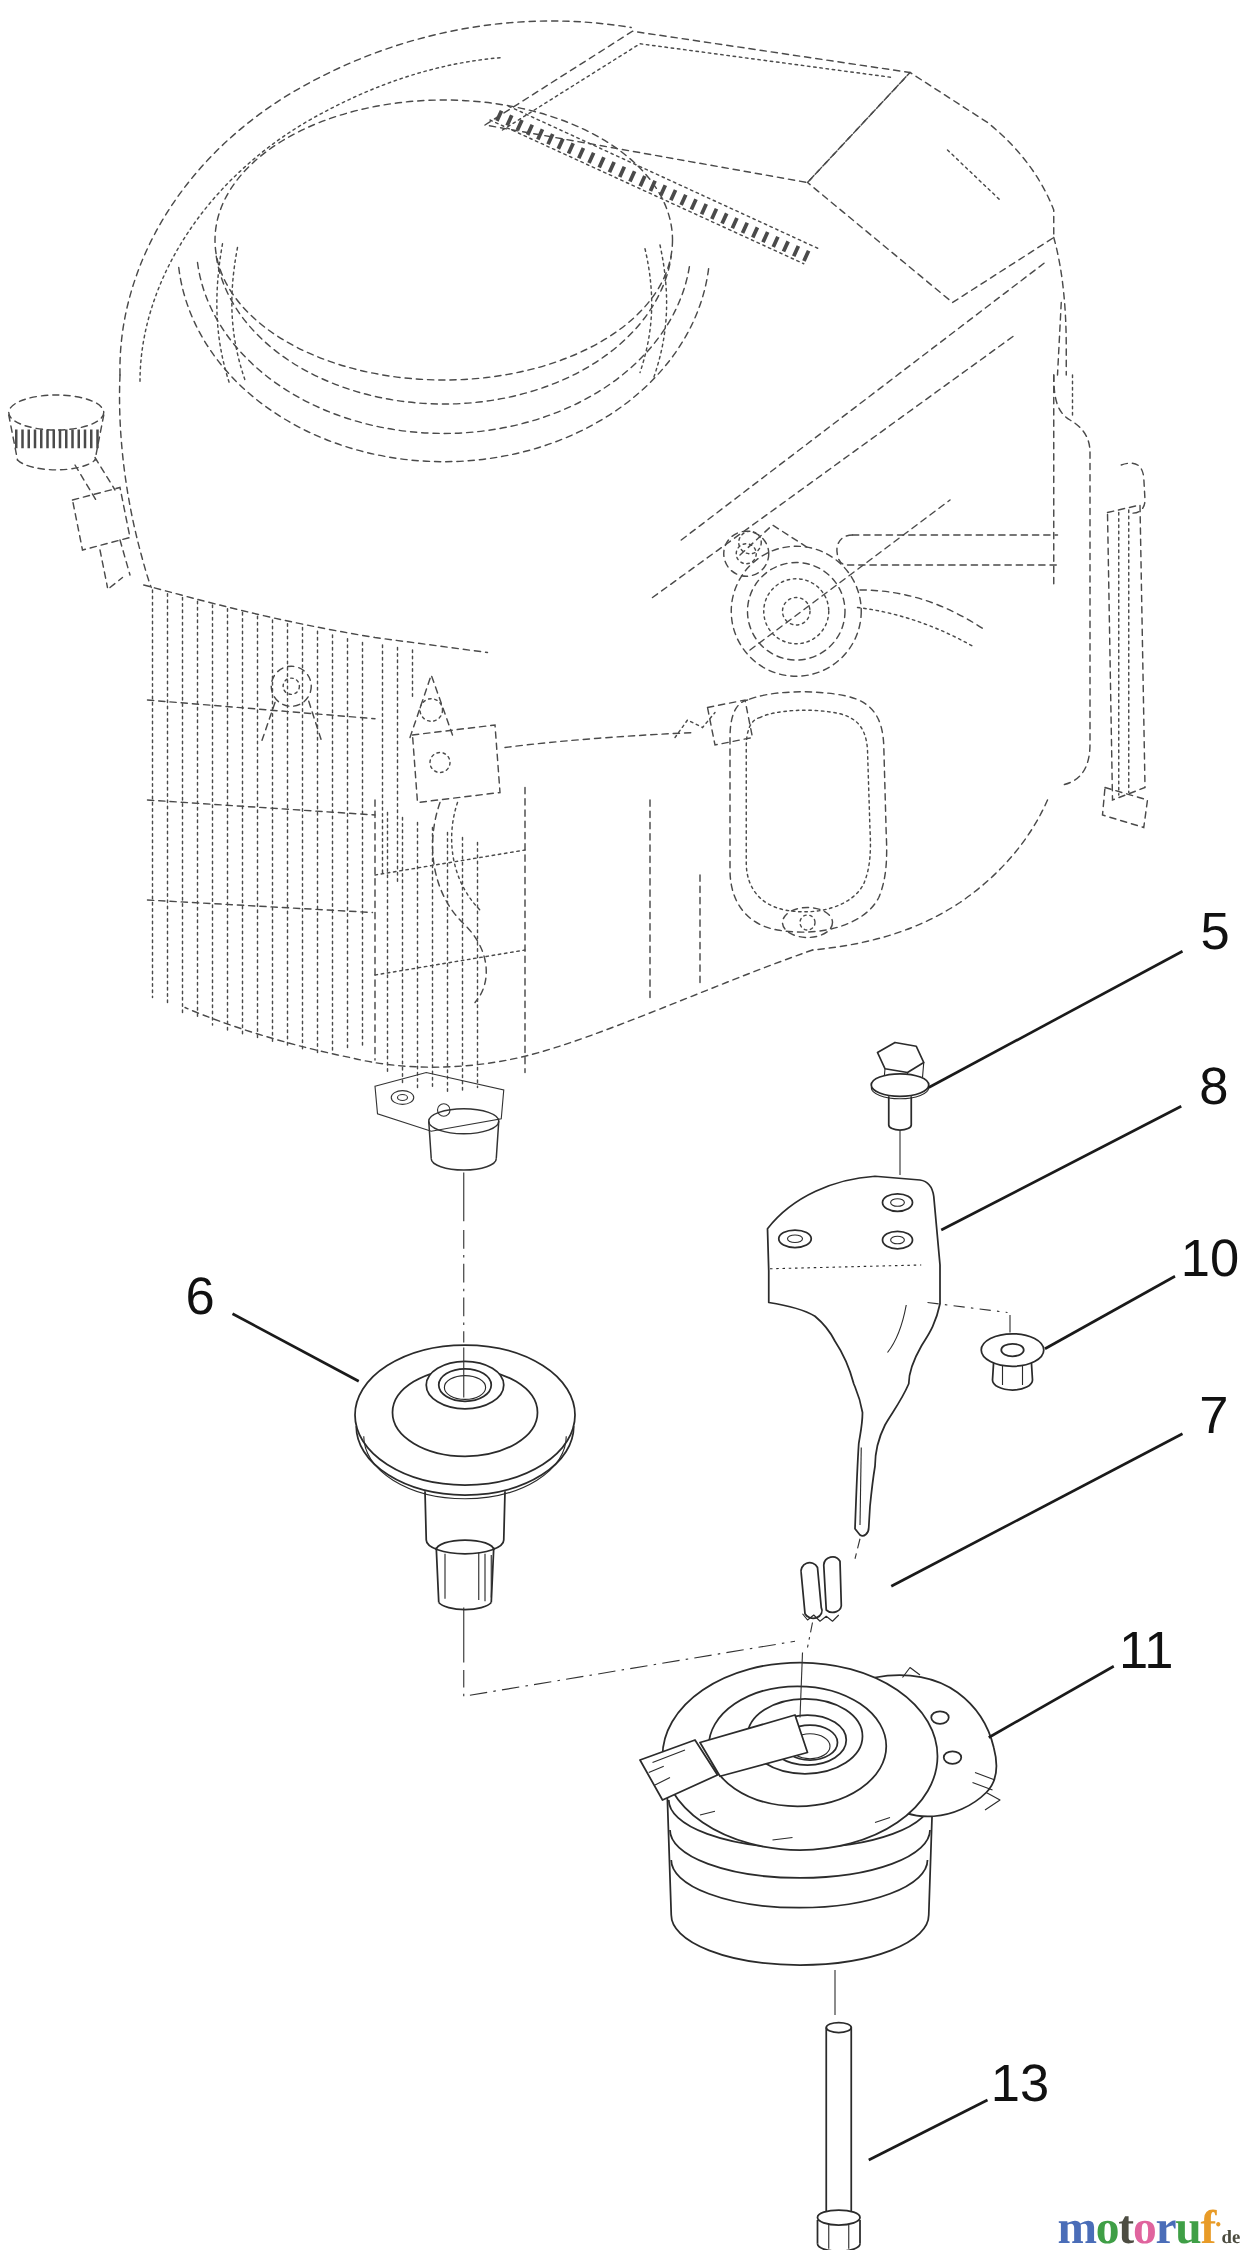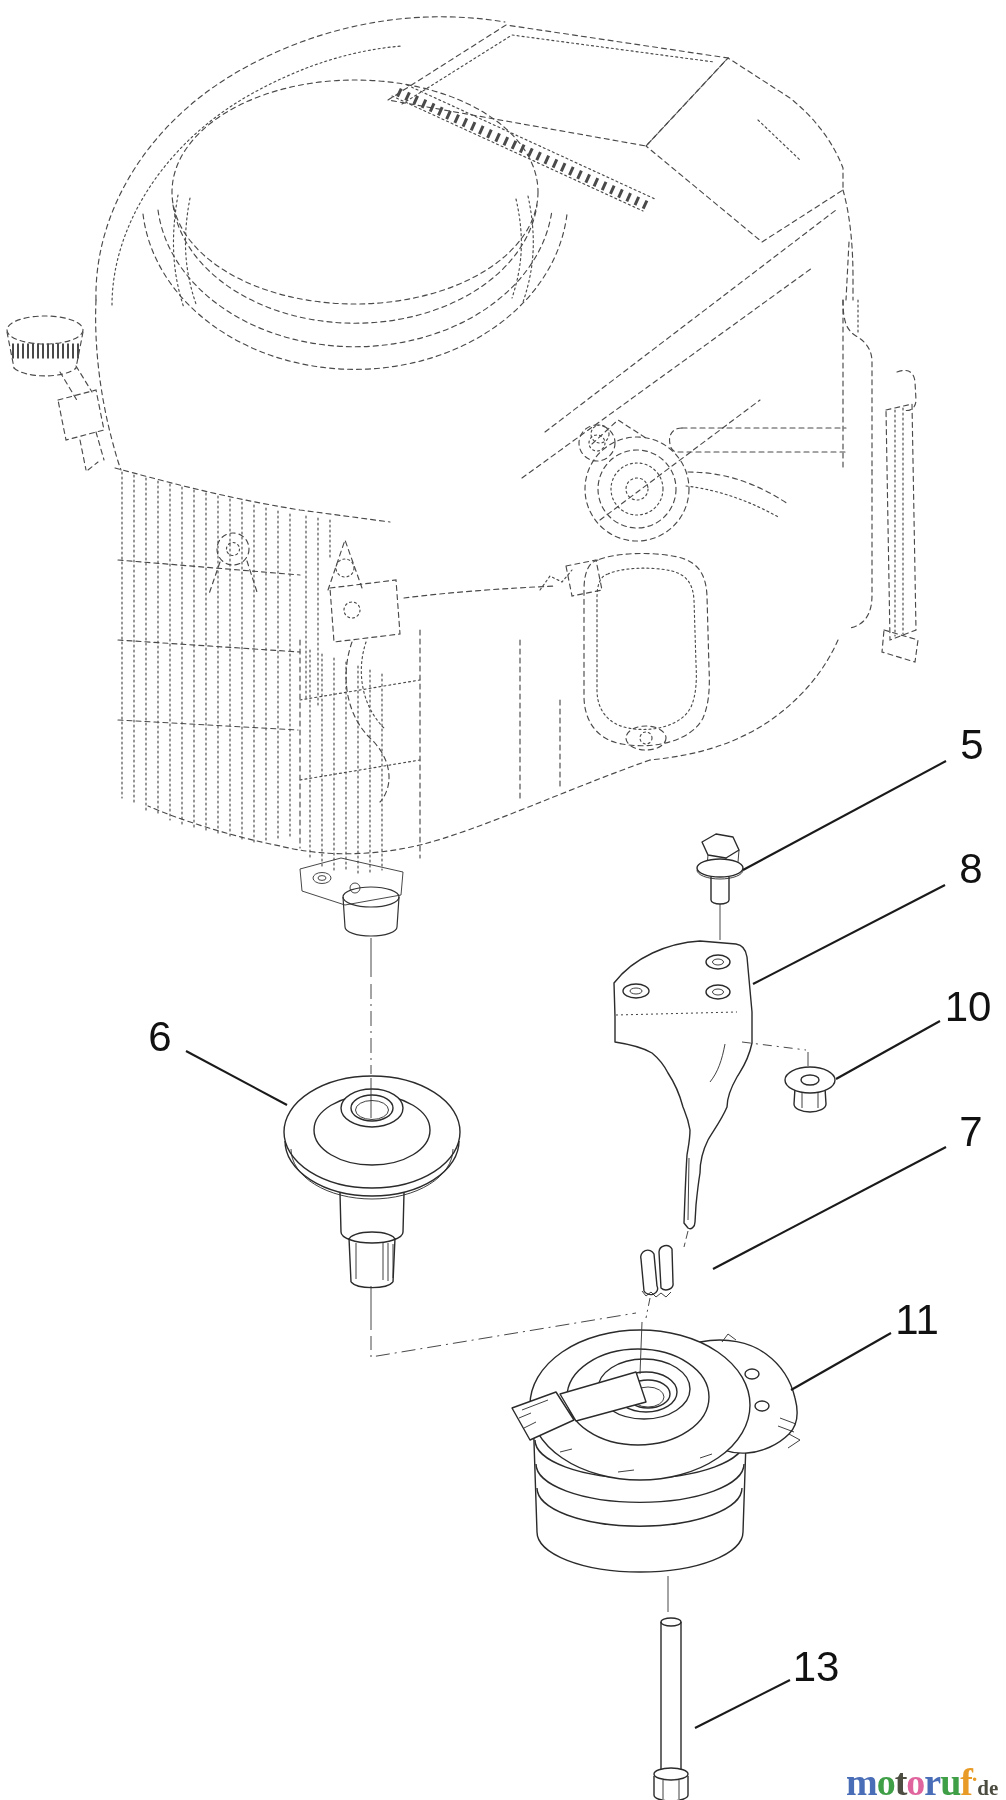--- a/index.html
+++ b/index.html
@@ -12,21 +12,21 @@
   .dash{stroke-dasharray:5 4;}
   .dot{stroke-dasharray:2 3;}
   .part{stroke:#2b2b2b;fill:none;stroke-width:1.4;stroke-linejoin:round;}
   .pfill{fill:#ffffff;}
   .thin{stroke-width:.9;}
   .leader{stroke:#1a1a1a;stroke-width:2.1;fill:none;}
   .cline{stroke:#333;fill:none;}
   #logo{position:absolute;left:846px;top:1753px;width:160px;
         font-family:"Liberation Serif",serif;font-weight:bold;font-size:38px;
         letter-spacing:-1px;white-space:nowrap;line-height:42px;}
-  #logo .suffix{font-size:21px;font-weight:bold;letter-spacing:0;}
+  #logo .suffix{font-size:15px;font-weight:bold;letter-spacing:0;}
   #logo .mark{font-size:21px;vertical-align:super;letter-spacing:0;}
 </style>
 </head>
 <body>
 
 <div id="stage">
 <svg width="1006" height="1800" viewBox="0 0 1006 1800" xmlns="http://www.w3.org/2000/svg">
 
   <g>
 

